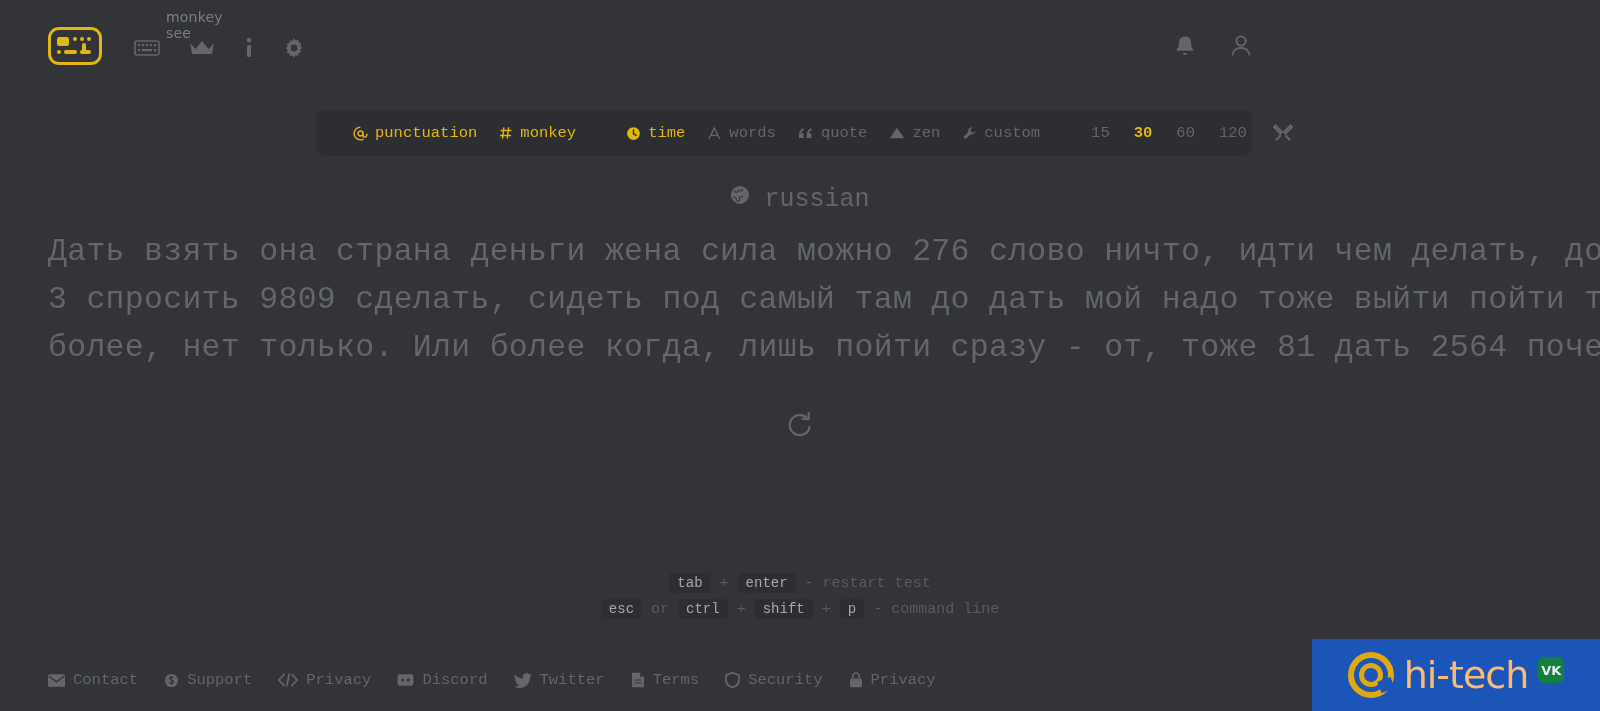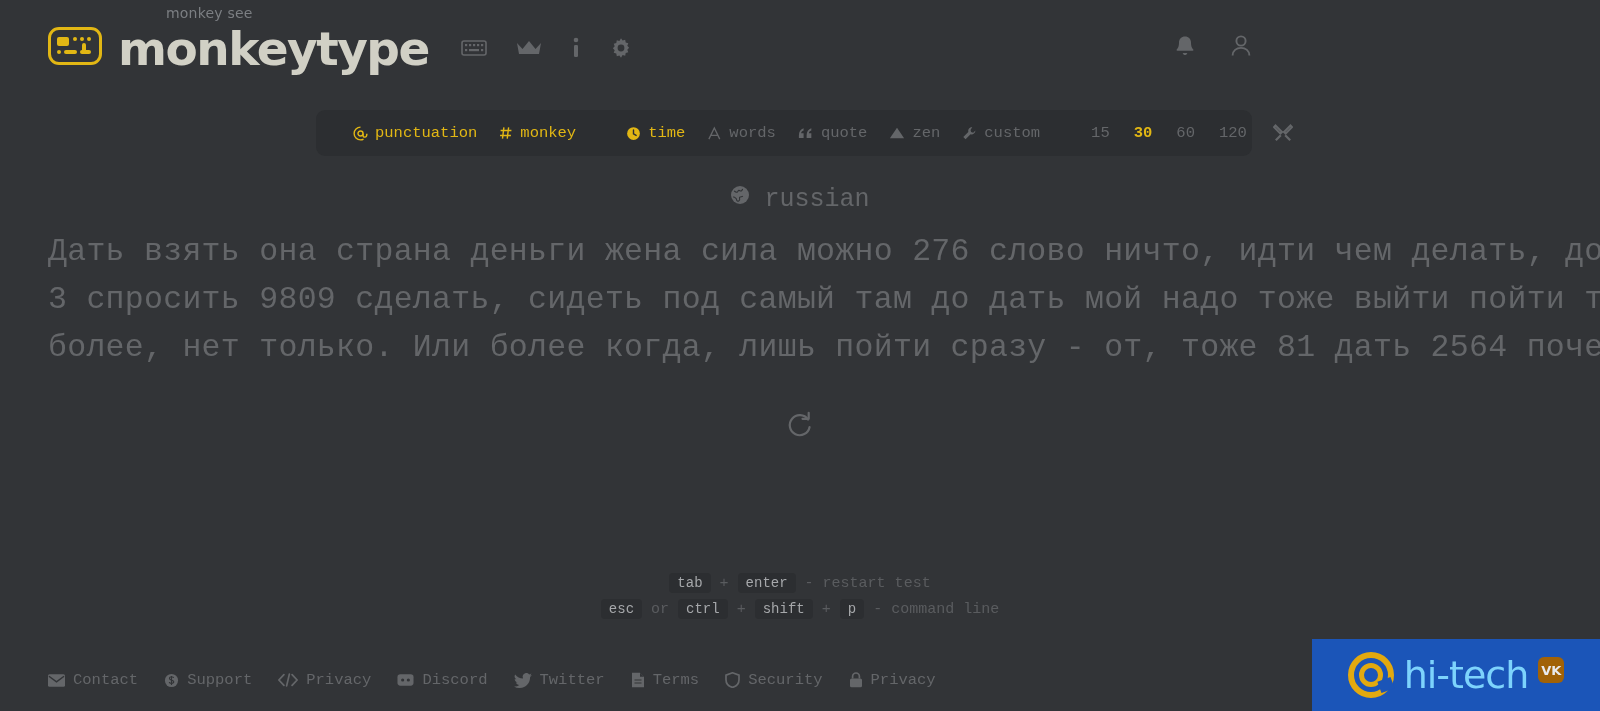--- a/index.html
+++ b/index.html
@@ -135,24 +135,24 @@
   .ad-at::after {
     content: ""; width: 14px; height: 14px; border-radius: 50%;
     border: 5px solid #e2a90f;
   }
   .ad-at::before {
     content: ""; position: absolute; right: -5px; bottom: 1px;
     width: 14px; height: 12px; background: #1b55b8; transform: rotate(-20deg);
   }
   .ad-text {
     font-family: "DejaVu Sans", sans-serif;
-    font-size: 38px; font-weight: 400; color: #7dd3fc; letter-spacing: -1px;
+    font-size: 38px; font-weight: 400; color: #fdba74; letter-spacing: -1px;
   }
   .ad-vk {
-    width: 26px; height: 26px; border-radius: 6px; background: #a16207;
+    width: 26px; height: 26px; border-radius: 6px; background: #15803d;
     color: #e8eaed; font-family: "DejaVu Sans", sans-serif;
     font-size: 13px; font-weight: 700;
     display: flex; align-items: center; justify-content: center;
     align-self: flex-start; margin-top: 18px;
   }
 </style>
 </head>
 <body>
 
 <div class="page">
@@ -163,21 +163,20 @@
       <div class="logo-mark">
         <i class="lk1"></i>
           <i class="lk2"></i>
           <i class="lk3"></i>
           <i class="lk4"></i>
         <i class="lk5"></i>
           <i class="lk6"></i>
           <i class="lk7"></i>
           <i class="lk8"></i>
       </div>
-      <div class="wordmark">monkeytype</div>
     </div>
 
     <div class="nav-icons">
       <span class="nav-ico">
         <svg width="26" height="20" viewBox="0 0 26 20">
             <rect x="1" y="3" width="24" height="14" rx="2" fill="none" stroke="currentColor" stroke-width="1.6"></rect>
             <rect x="4" y="6" width="2.2" height="2.2" fill="currentColor"></rect>
             <rect x="8" y="6" width="2.2" height="2.2" fill="currentColor"></rect>
             <rect x="12" y="6" width="2.2" height="2.2" fill="currentColor"></rect>
             <rect x="16" y="6" width="2.2" height="2.2" fill="currentColor"></rect>

